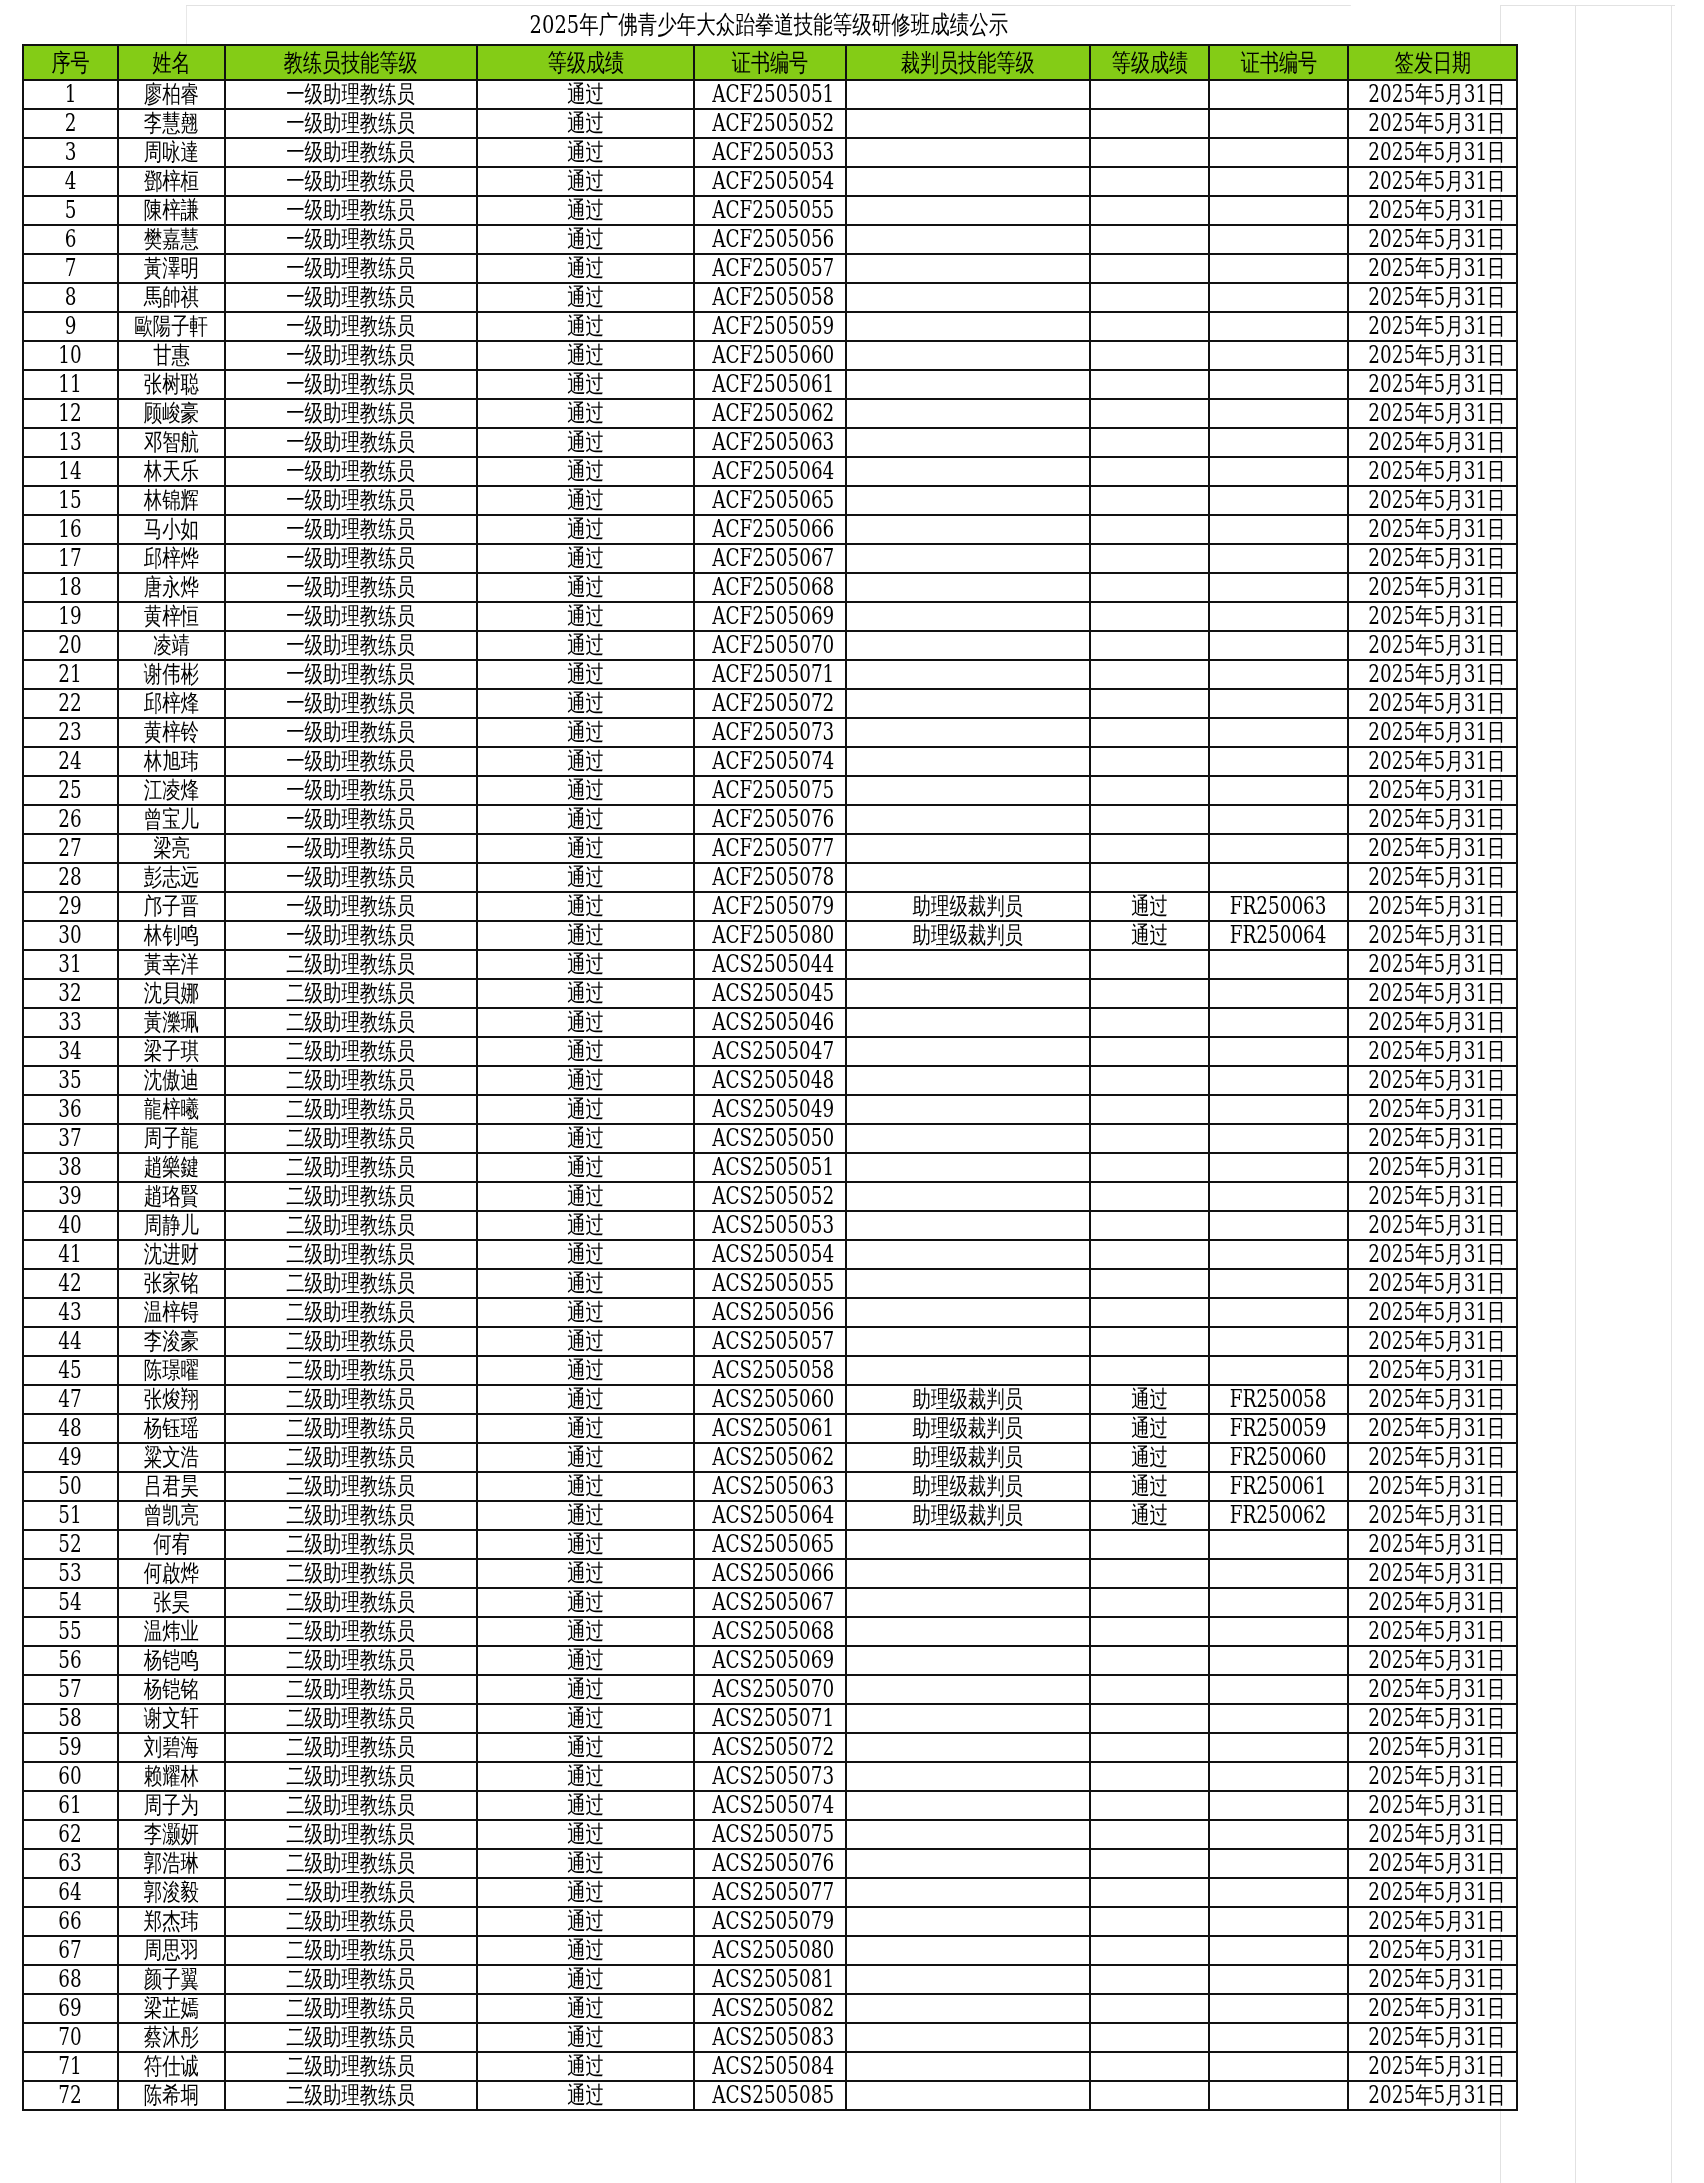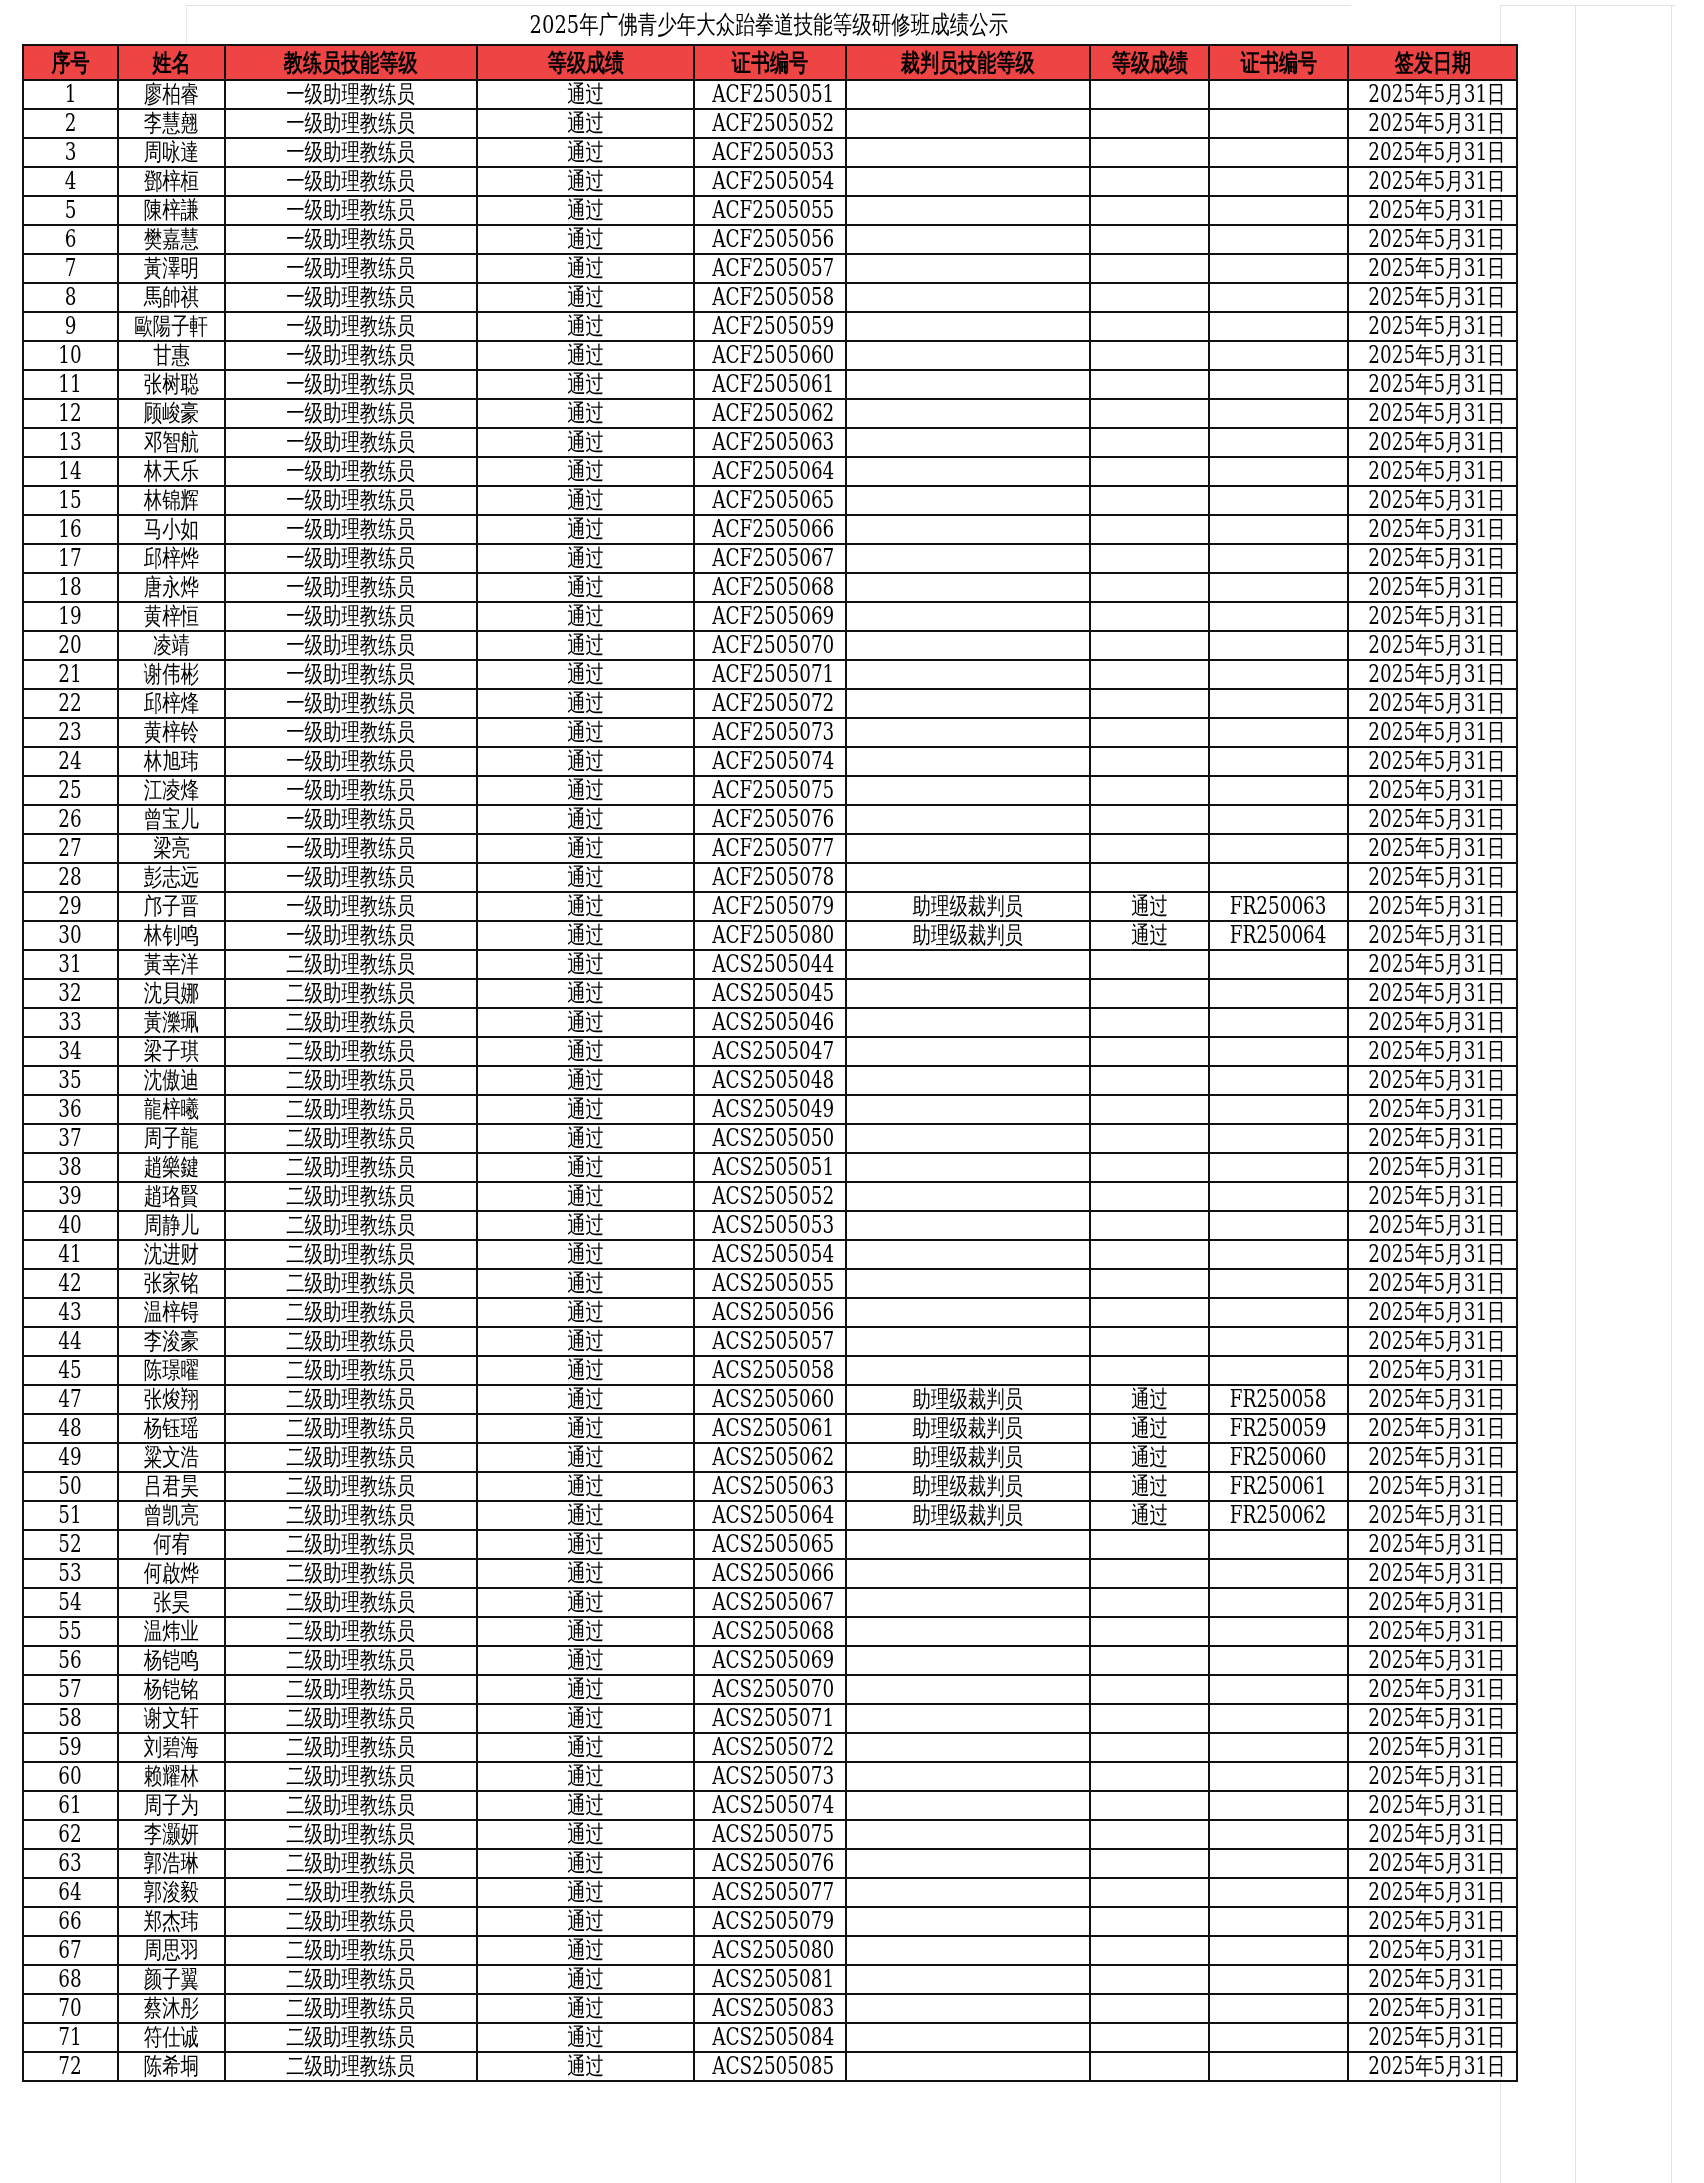--- a/index.html
+++ b/index.html
@@ -3,21 +3,21 @@
 <meta charset="utf-8">
 <style>
   html, body { margin:0; padding:0; background:#ffffff; }
   body { width:1705px; height:2802px; position:relative; overflow:hidden; font-family:"DejaVu Serif","Liberation Serif",serif; color:#000; }
   .extra-col { position:absolute; top:5.2px; bottom:0; width:1.3px; background:#e2e2e2; }
   .extra-row { position:absolute; left:1500px; width:175px; height:1.3px; background:#e2e2e2; }
   .sheet { position:absolute; left:22px; top:5.2px; width:1493px; }
   .title { height:38px; line-height:38px; text-align:center; font-size:25px; border-top:1.3px solid #e2e2e2; border-left:1.3px solid #e2e2e2; transform:scaleX(0.78); transform-origin:center; white-space:nowrap; }
   table { border-collapse:collapse; table-layout:fixed; width:1493px; }
   th, td { border:2.2px solid #111; text-align:center; white-space:nowrap; overflow:hidden; padding:0; }
-  th { background:#ef4444; font-weight:bold; height:27px; font-size:24.5px; }
+  th { background:#84cc16; font-weight:normal; height:27px; font-size:24.5px; }
   td { height:27px; font-size:23.6px; line-height:27px; }
   .cell-inner { display:inline-block; transform:scaleX(0.78); transform-origin:center; }
   .green-mark { position:relative;border-radius:8px; }
   .green-mark::before { content:""; position:absolute; left:0; top:0; width:0; height:0; border-top:4.4px solid #1a8a2a; border-right:4.4px solid transparent; }
 </style>
 </head>
 <body>
 
 <div class="extra-col" style="left:1500px;"></div>
 <div class="extra-col" style="left:1575px;"></div>
@@ -772,20 +772,31 @@
           <td><span class="cell-inner">颜子翼</span></td>
           <td><span class="cell-inner">二级助理教练员</span></td>
           <td><span class="cell-inner">通过</span></td>
           <td><span class="cell-inner">ACS2505081</span></td>
           <td><span class="cell-inner"></span></td>
           <td><span class="cell-inner"></span></td>
           <td><span class="cell-inner"></span></td>
           <td><span class="cell-inner">2025年5月31日</span></td>
         </tr>
         <tr>
+          <td><span class="cell-inner">69</span></td>
+          <td><span class="cell-inner">梁芷嫣</span></td>
+          <td><span class="cell-inner">二级助理教练员</span></td>
+          <td><span class="cell-inner">通过</span></td>
+          <td><span class="cell-inner">ACS2505082</span></td>
+          <td><span class="cell-inner"></span></td>
+          <td><span class="cell-inner"></span></td>
+          <td><span class="cell-inner"></span></td>
+          <td><span class="cell-inner">2025年5月31日</span></td>
+        </tr>
+        <tr>
           <td><span class="cell-inner">70</span></td>
           <td><span class="cell-inner">蔡沐彤</span></td>
           <td><span class="cell-inner">二级助理教练员</span></td>
           <td><span class="cell-inner">通过</span></td>
           <td><span class="cell-inner">ACS2505083</span></td>
           <td><span class="cell-inner"></span></td>
           <td><span class="cell-inner"></span></td>
           <td><span class="cell-inner"></span></td>
           <td><span class="cell-inner">2025年5月31日</span></td>
         </tr>

